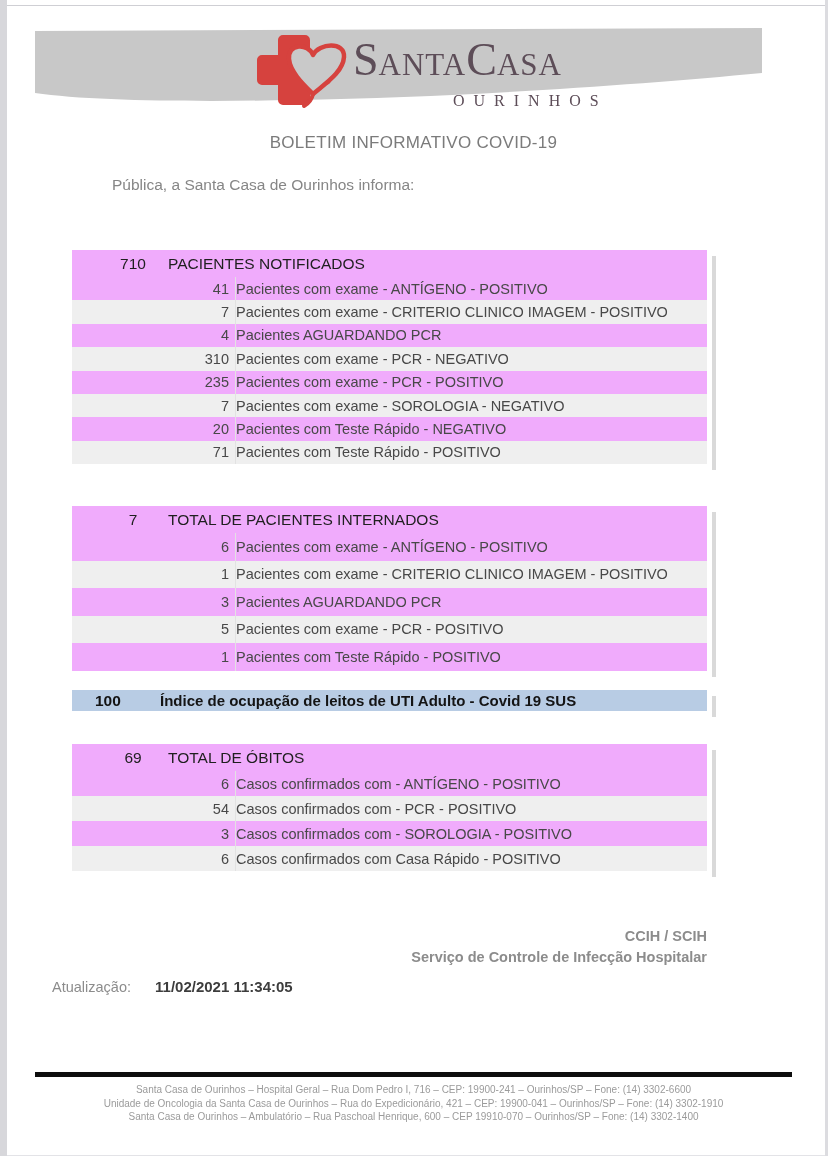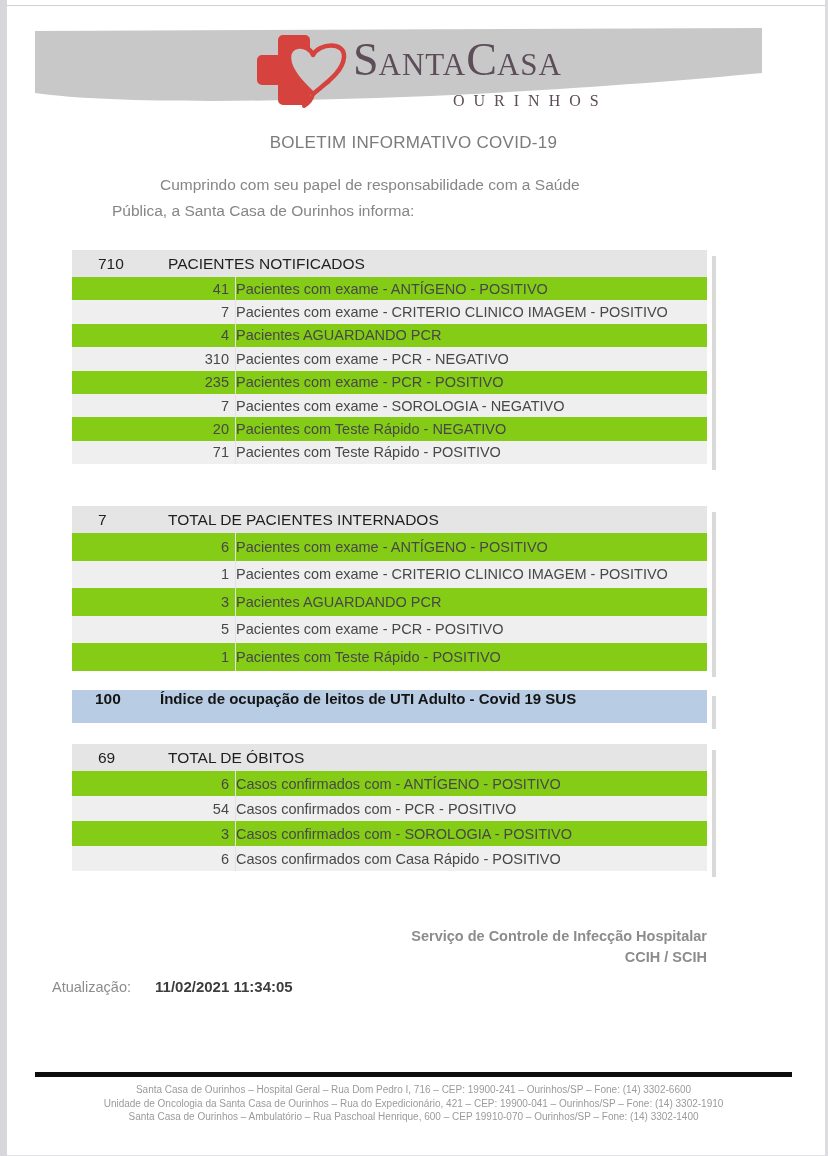--- a/index.html
+++ b/index.html
@@ -24,32 +24,32 @@
 
   .doc-title { position:absolute; top:133px; left:35px; width:757px; text-align:center;
                font-size:17px; font-weight:normal; color:#7b7b7b; letter-spacing:.3px; }
 
   .intro { position:absolute; top:172px; left:112px; width:600px; font-size:15.5px; color:#868686; line-height:26px; }
   .intro .l1 { padding-left:48px; }
 
   
   .tbl { position:absolute; left:72px; width:635px; }
   .tbl::after, .uti::after { content:""; position:absolute; top:6px; right:-9px; width:4px; height:100%; background:#d9d9d9; }
-  .thead { display:flex; align-items:center; height:27px; background:#e5e5e5; color:#1f1f1f; font-size:15.5px; }
+  .thead { display:flex; align-items:center; height:27px; background:#f0abfc; color:#1f1f1f; font-size:15.5px;text-align:center; }
   .thead .tnum { width:96px; padding-left:26px; }
-  .trow { display:flex; align-items:center; color:#484848; font-size:14.5px; background:#84cc16; }
+  .trow { display:flex; align-items:center; color:#484848; font-size:14.5px; background:#f0abfc; }
   .rows .trow:nth-of-type(even) { background:#efefef; }
   .trow .num { width:163px; text-align:right; padding-right:6px; }
   .trow .lbl { flex:1; align-self:stretch; display:flex; align-items:center; border-left:1px solid #e2e2e2; }
   .t1 { top:250px; } .t1 .trow { height:23.4px; }
   .t2 { top:506px; } .t2 .trow { height:27.5px; }
   .t3 { top:744px; } .t3 .trow { height:25px; }
 
-  .uti { position:absolute; left:72px; top:690px; width:635px; height:33px; background:#b8cce4;
-         display:flex; font-weight:bold; color:#141414; font-size:15px; }
+  .uti { position:absolute; left:72px; top:690px; width:635px; height:21px; background:#b8cce4;
+         display:flex; align-items:center; font-weight:bold; color:#141414; font-size:15px; }
   .uti .val { width:88px; padding-left:23px; font-size:15.5px; }
 
   .signature { position:absolute; top:926px; left:72px; width:635px; text-align:right;
                font-weight:bold; color:#8c8c8c; font-size:14.5px; line-height:21px; }
 
   .update { position:absolute; top:978px; left:52px; font-size:14.5px; color:#8c8c8c; }
   .update .val { color:#3d3d3d; font-weight:600; margin-left:20px; font-size:15px; }
 
   .rule { position:absolute; top:1072px; left:35px; width:757px; height:5px; background:#0d0d0d; }
   .addr { position:absolute; top:1083px; left:35px; width:757px; text-align:center;
@@ -73,21 +73,20 @@
       <path d="M60 23 C 55 11, 35 11, 36 27 C 37 40, 51 53, 60 62 C 73 51, 90 40, 91 25 C 92 9, 66 11, 60 23 Z" fill="#c9c9c9" stroke="#d6423e" stroke-width="4.5" stroke-linejoin="round"></path>
       <path d="M60 62 C 59 67, 56 71, 51 74" fill="none" stroke="#d6423e" stroke-width="4" stroke-linecap="round"></path>
     </svg>
     <div class="logo-text"><span class="lg">S</span><span class="sm">ANTA</span><span class="lg">C</span><span class="sm">ASA</span></div>
     <div class="logo-sub">OURINHOS</div>
   </div>
 
   <div class="doc-title">BOLETIM INFORMATIVO COVID-19</div>
 
   <div class="intro">
-    <div class="l1">Cumprindo com seu papel de responsabilidade com a Saúde</div>
     <div class="l2">Pública, a Santa Casa de Ourinhos informa:</div>
   </div>
 
   <div class="tbl t1">
     <div class="thead">
       <span class="tnum">710</span>
       <span class="ttitle">PACIENTES NOTIFICADOS</span>
     </div>
     <div class="rows">
 
@@ -196,22 +195,22 @@
         </div>
 
         <div class="trow">
           <span class="num">6</span>
           <span class="lbl">Casos confirmados com Casa Rápido - POSITIVO</span>
         </div>
       </div>
   </div>
 
   <div class="signature">
+    <div>CCIH / SCIH</div>
     <div>Serviço de Controle de Infecção Hospitalar</div>
-    <div>CCIH / SCIH</div>
   </div>
 
   <div class="update">
     <span class="lab">Atualização:</span>
     <span class="val">11/02/2021 11:34:05</span>
   </div>
 
   <div class="rule"></div>
 
   <div class="addr">

